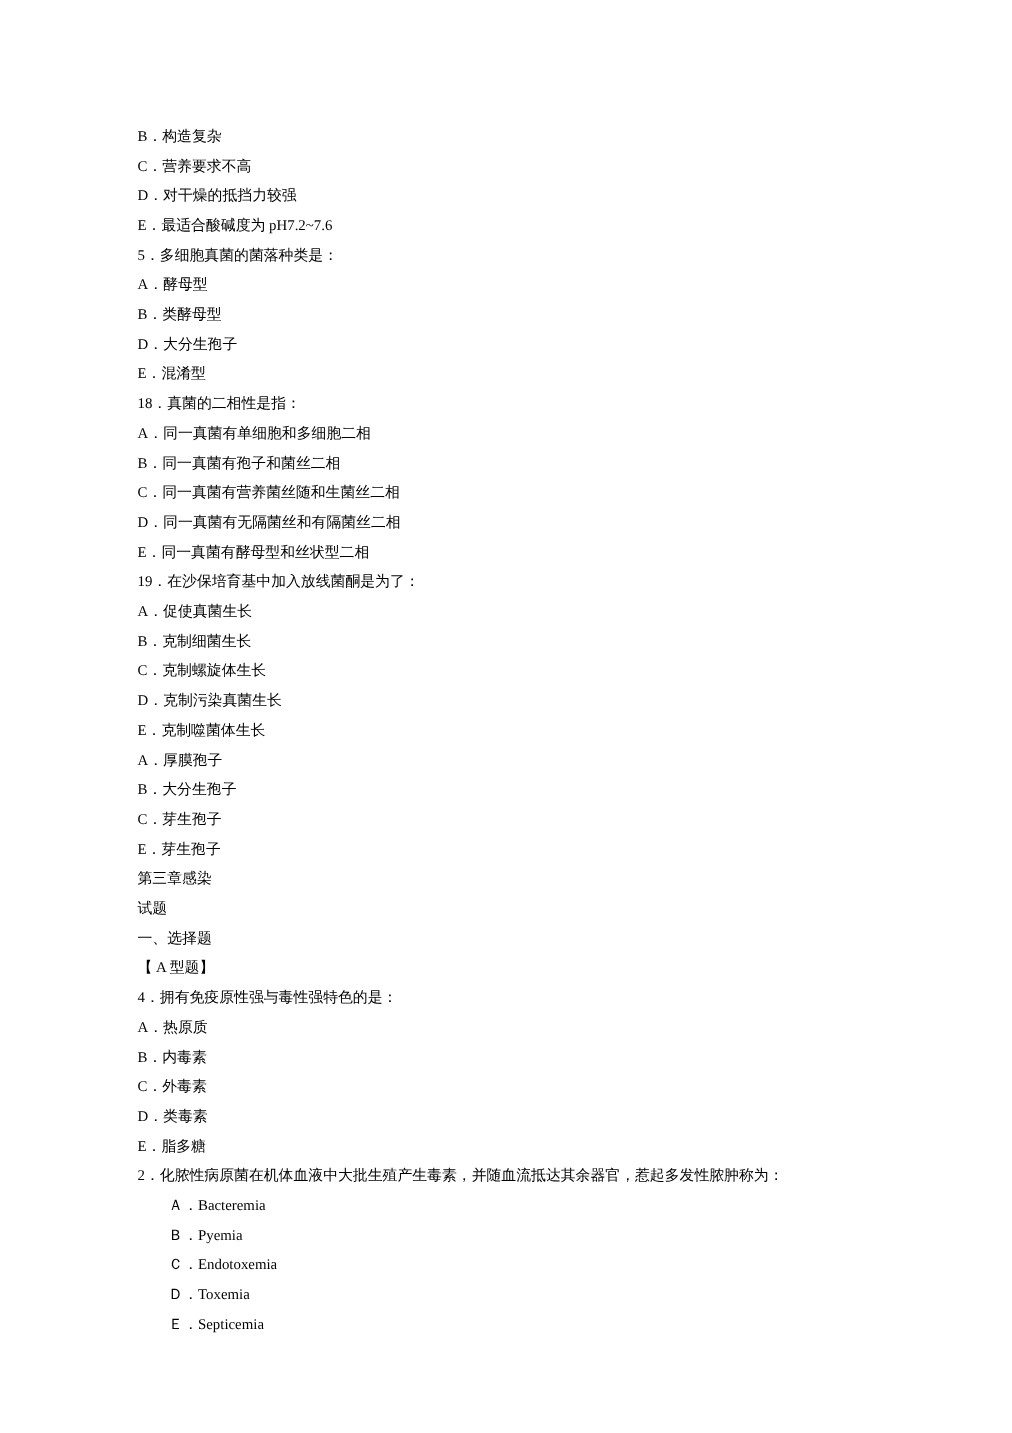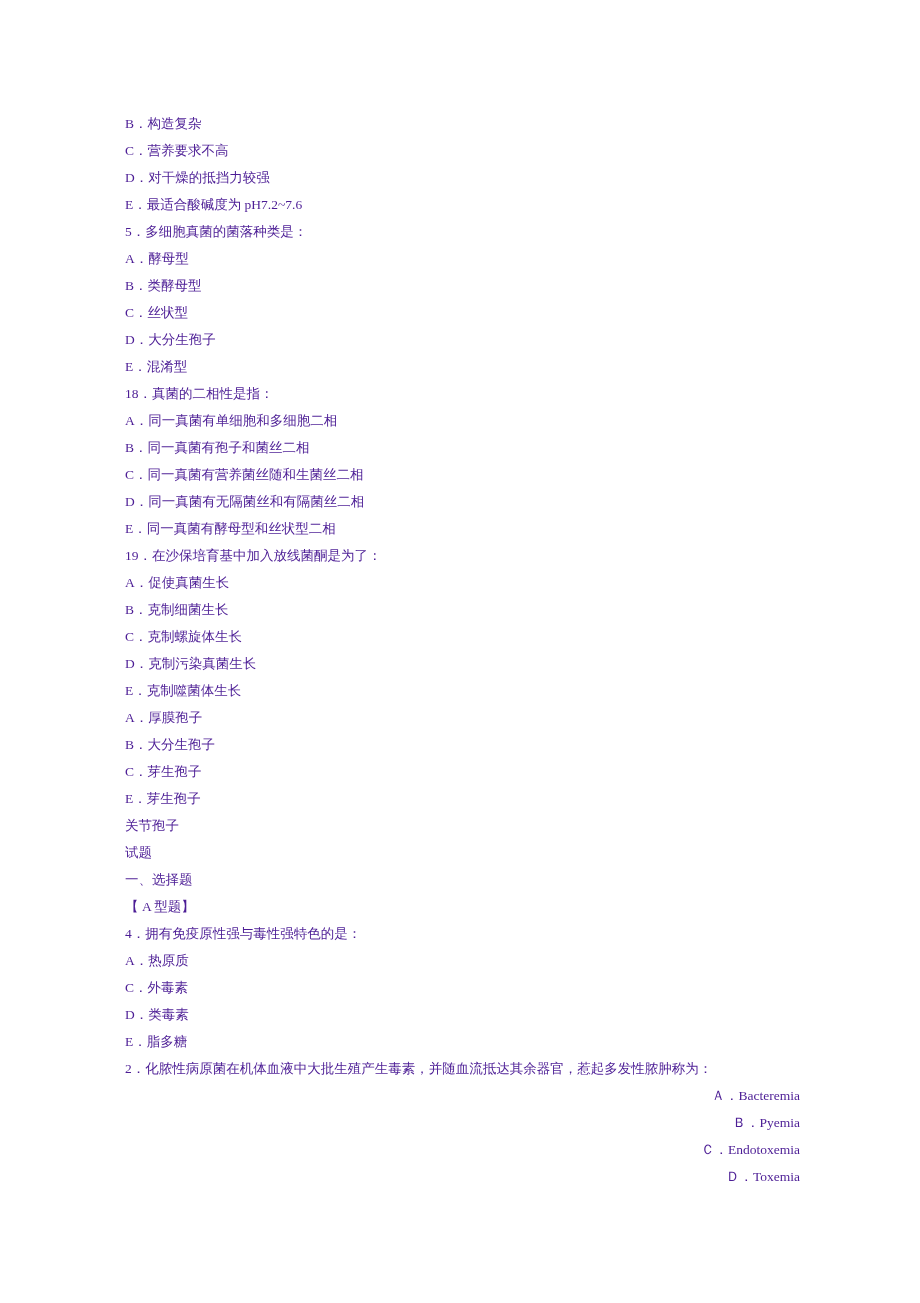--- a/index.html
+++ b/index.html
@@ -9,67 +9,67 @@
     font-family: "SimSun", "宋体", serif;
     width: 920px;
   }
   .page {
     padding: 110px 120px 60px 125px;
     box-sizing: border-box;
   }
   .line {
     font-size: 13.5px;
     line-height: 27px;
-    color: #4c1d95;
+    color: #000000;
     white-space: pre-wrap;
   }
   .indent {
     padding-left: 28px;
-    text-align: right;
   }
 </style>
 </head>
 <body>
 
 <div class="page">
   <div id="content">
       <div class="line">B．构造复杂</div>
       <div class="line">C．营养要求不高</div>
       <div class="line">D．对干燥的抵挡力较强</div>
       <div class="line">E．最适合酸碱度为 pH7.2~7.6</div>
       <div class="line">5．多细胞真菌的菌落种类是：</div>
       <div class="line">A．酵母型</div>
       <div class="line">B．类酵母型</div>
-      <div class="line">C．丝状型</div>
       <div class="line">D．大分生孢子</div>
       <div class="line">E．混淆型</div>
       <div class="line">18．真菌的二相性是指：</div>
       <div class="line">A．同一真菌有单细胞和多细胞二相</div>
       <div class="line">B．同一真菌有孢子和菌丝二相</div>
       <div class="line">C．同一真菌有营养菌丝随和生菌丝二相</div>
       <div class="line">D．同一真菌有无隔菌丝和有隔菌丝二相</div>
       <div class="line">E．同一真菌有酵母型和丝状型二相</div>
       <div class="line">19．在沙保培育基中加入放线菌酮是为了：</div>
       <div class="line">A．促使真菌生长</div>
       <div class="line">B．克制细菌生长</div>
       <div class="line">C．克制螺旋体生长</div>
       <div class="line">D．克制污染真菌生长</div>
       <div class="line">E．克制噬菌体生长</div>
       <div class="line">A．厚膜孢子</div>
       <div class="line">B．大分生孢子</div>
       <div class="line">C．芽生孢子</div>
       <div class="line">E．芽生孢子</div>
-      <div class="line">关节孢子</div>
+      <div class="line">第三章感染</div>
       <div class="line">试题</div>
       <div class="line">一、选择题</div>
       <div class="line">【 A 型题】</div>
       <div class="line">4．拥有免疫原性强与毒性强特色的是：</div>
       <div class="line">A．热原质</div>
+      <div class="line">B．内毒素</div>
       <div class="line">C．外毒素</div>
       <div class="line">D．类毒素</div>
       <div class="line">E．脂多糖</div>
       <div class="line">2．化脓性病原菌在机体血液中大批生殖产生毒素，并随血流抵达其余器官，惹起多发性脓肿称为：</div>
       <div class="line indent">Ａ．Bacteremia</div>
       <div class="line indent">Ｂ．Pyemia</div>
       <div class="line indent">Ｃ．Endotoxemia</div>
       <div class="line indent">Ｄ．Toxemia</div>
+      <div class="line indent">Ｅ．Septicemia</div>
     </div>
 </div>
 
 </body></html>

